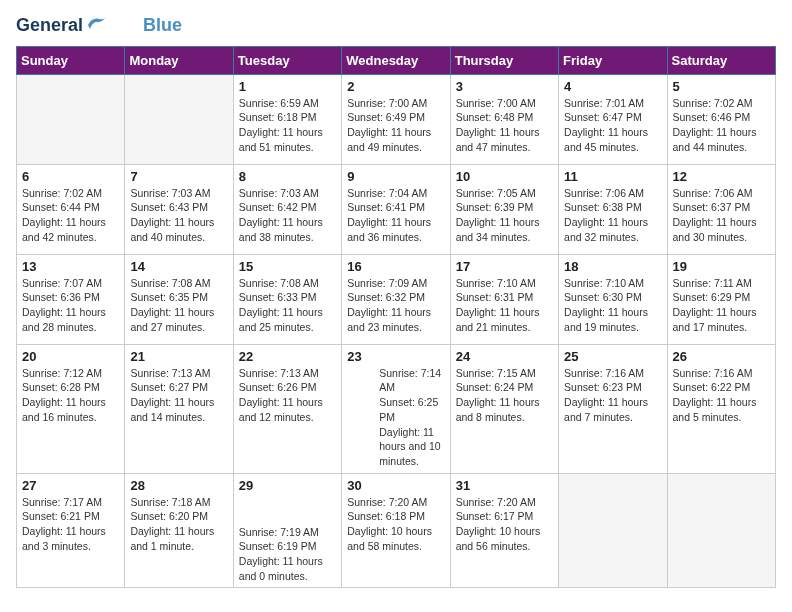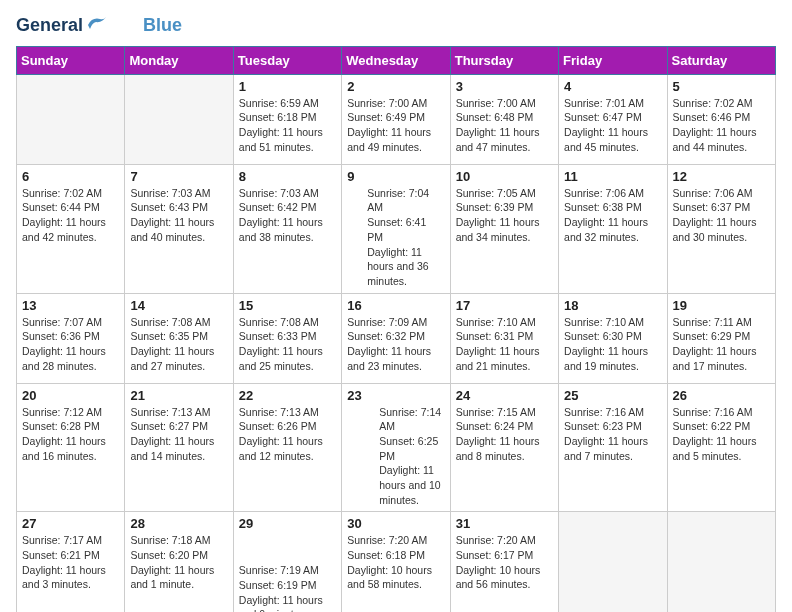--- a/index.html
+++ b/index.html
@@ -42,21 +42,21 @@
     .location {
       font-size: 15px;
       color: #444;
     }
     .calendar {
       width: 100%;
       border-collapse: collapse;
       border: 1px solid #ccc;
     }
     .calendar th {
-      background: #a21caf;
+      background: #701a75;
       color: #fff;
       font-size: 13px;
       font-weight: bold;
       padding: 6px 4px;
       text-align: left;
       border: 1px solid #3a7aa0;
       margin-top: 20px;
     }
     .calendar td {
       vertical-align: top;
@@ -163,21 +163,21 @@
 Daylight: 11 hours and 40 minutes.</div>
         </td>
         <td>
           <span class="day-number">8</span>
           <div class="day-info" style="white-space: pre-line;">Sunrise: 7:03 AM
 Sunset: 6:42 PM
 Daylight: 11 hours and 38 minutes.</div>
         </td>
         <td>
           <span class="day-number">9</span>
-          <div class="day-info" style="white-space: pre-line; margin-left: 20px;">Sunrise: 7:04 AM
+          <div class="day-info" style="white-space: pre-line;">Sunrise: 7:04 AM
 Sunset: 6:41 PM
 Daylight: 11 hours and 36 minutes.</div>
         </td>
         <td>
           <span class="day-number">10</span>
           <div class="day-info" style="white-space: pre-line;">Sunrise: 7:05 AM
 Sunset: 6:39 PM
 Daylight: 11 hours and 34 minutes.</div>
         </td>
         <td>

